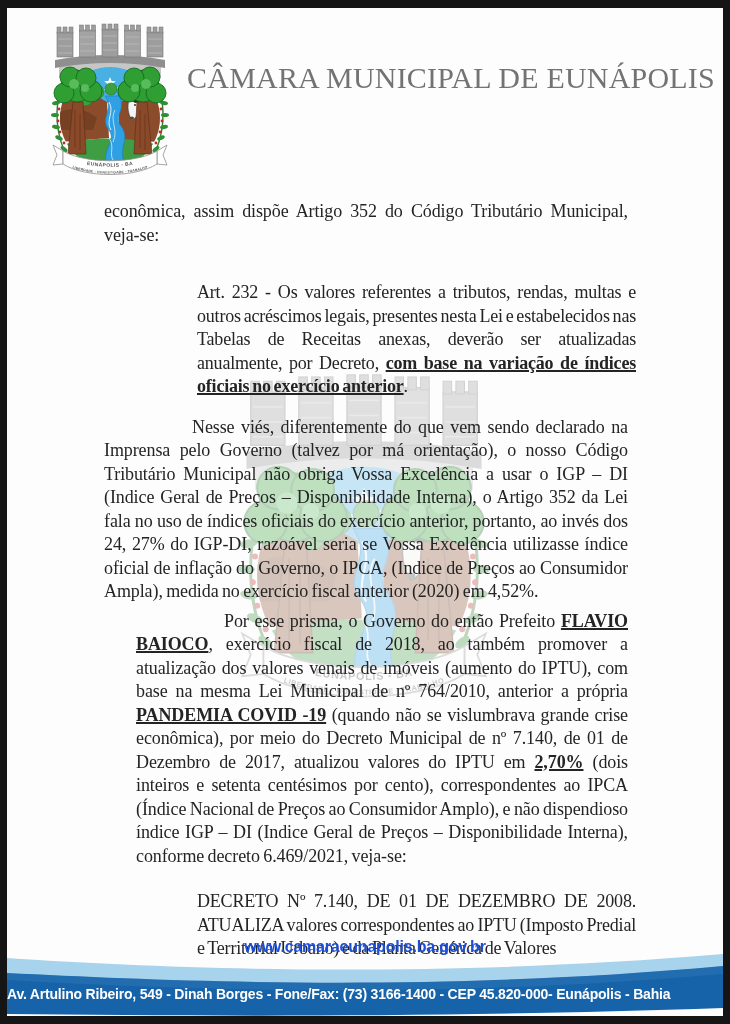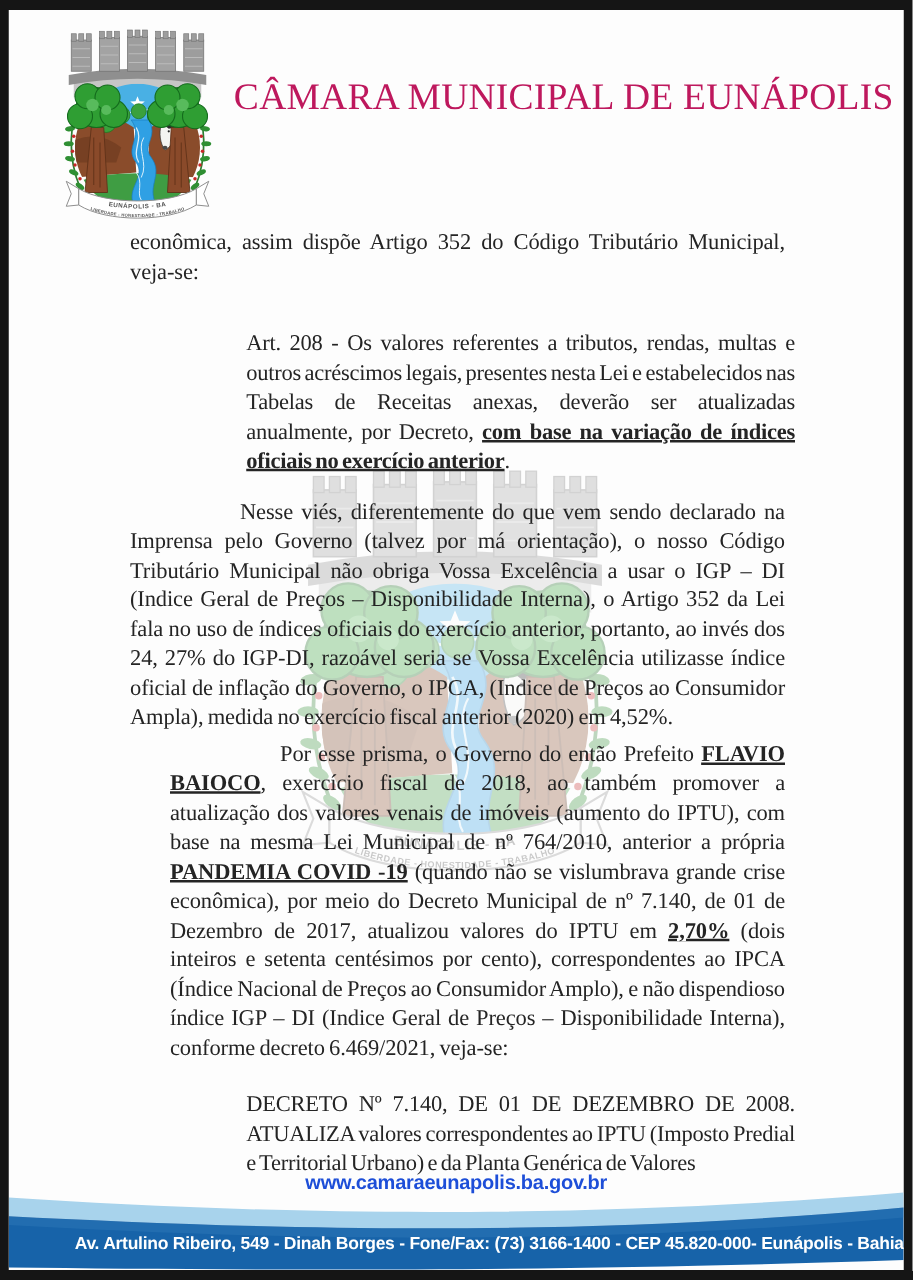--- a/index.html
+++ b/index.html
@@ -12,31 +12,31 @@
     position:absolute;left:7px;top:8px;right:7px;bottom:8px;
     background:#fdfdfd;overflow:hidden;
   }
   
   .emblem{
     position:absolute;left:38px;top:10px;width:130px;height:160px;
   }
   .page-title{
     position:absolute;left:178px;top:44px;width:532px;height:52px;
     display:flex;align-items:center;justify-content:center;
-    font-size:30px;font-weight:normal;color:#be185d;margin:0;
+    font-size:30px;font-weight:normal;color:#737373;margin:0;
     letter-spacing:.2px;white-space:nowrap;
   }
   
   .watermark{
     position:absolute;left:218px;top:354px;width:278px;height:342px;
     opacity:.30;z-index:0;pointer-events:none;
   }
   
   .doc-body{
-    position:absolute;left:97px;top:174px;width:524px;z-index:1;
+    position:absolute;left:97px;top:192px;width:524px;z-index:1;
   }
   .doc-body p{
     margin:0;text-align:justify;color:#242424;
     font-size:18px;line-height:23.5px;
     letter-spacing:-0.1px;word-spacing:-1px;
   }
   .doc-body p.indent{text-indent:88px;}
   .doc-body p.quote{
     margin-left:93px;margin-right:-8px;
     letter-spacing:-0.2px;word-spacing:-1.5px;
@@ -53,23 +53,23 @@
   }
   .site{
     position:absolute;top:4px;left:0;right:0;text-align:center;
     font-family:"Liberation Sans", sans-serif;font-weight:bold;
     font-size:16px;color:#1d4ed8;letter-spacing:-0.2px;
   }
   .swoosh{
     position:absolute;left:0;right:0;bottom:0;width:100%;height:64px;display:block;
   }
   .address{
-    position:absolute;top:52px;left:0;right:0;text-align:right;
+    position:absolute;top:52px;left:0;right:0;text-align:left;
     font-family:"Liberation Sans", sans-serif;font-weight:bold;
-    font-size:14px;color:#ffffff;letter-spacing:-0.2px;white-space:nowrap;padding-left:12px;
+    font-size:14px;color:#ffffff;letter-spacing:-0.2px;white-space:nowrap;
   }
 </style>
 </head>
 <body>
 
 <svg width="0" height="0" style="position:absolute" aria-hidden="true">
   <defs>
     <g id="emblem-art">
 
       <g>
@@ -225,21 +225,21 @@
 
   <div>
     <svg class="emblem" viewBox="0 0 130 160">
       <use href="#emblem-art"></use>
     </svg>
     <h1 class="page-title">CÂMARA MUNICIPAL DE EUNÁPOLIS</h1>
   </div>
 
   <div class="doc-body">
       <p class="body"><span>econômica, assim dispõe Artigo 352 do Código Tributário Municipal, veja-se:</span></p>
-      <p class="quote"><span>Art. 208 - Os valores referentes a tributos, rendas, multas e outros acréscimos legais, presentes nesta Lei e estabelecidos nas Tabelas de Receitas anexas, deverão ser atualizadas anualmente, por Decreto, </span><span class="b u">com base na variação de índices oficiais no exercício anterior</span><span>.</span></p>
+      <p class="quote"><span>Art. 232 - Os valores referentes a tributos, rendas, multas e outros acréscimos legais, presentes nesta Lei e estabelecidos nas Tabelas de Receitas anexas, deverão ser atualizadas anualmente, por Decreto, </span><span class="b u">com base na variação de índices oficiais no exercício anterior</span><span>.</span></p>
       <p class="body indent"><span>Nesse viés, diferentemente do que vem sendo declarado na Imprensa pelo Governo (talvez por má orientação), o nosso Código Tributário Municipal não obriga Vossa Excelência a usar o IGP – DI (Indice Geral de Preços – Disponibilidade Interna), o Artigo 352 da Lei fala no uso de índices oficiais do exercício anterior, portanto, ao invés dos 24, 27% do IGP-DI, razoável seria se Vossa Excelência utilizasse índice oficial de inflação do Governo, o IPCA, (Indice de Preços ao Consumidor Ampla), medida no exercício fiscal anterior (2020) em 4,52%.</span></p>
       <p class="body indent"><span>Por esse prisma, o Governo do então Prefeito </span><span class="b u">FLAVIO BAIOCO</span><span>, exercício fiscal de 2018, ao também promover a atualização dos valores venais de imóveis (aumento do IPTU), com base na mesma Lei Municipal de nº 764/2010, anterior a própria </span><span class="b u">PANDEMIA COVID -19</span><span> (quando não se vislumbrava grande crise econômica), por meio do Decreto Municipal de nº 7.140, de 01 de Dezembro de 2017, atualizou valores do IPTU em </span><span class="b u">2,70%</span><span> (dois inteiros e setenta centésimos por cento), correspondentes ao IPCA (Índice Nacional de Preços ao Consumidor Amplo), e não dispendioso índice IGP – DI (Indice Geral de Preços – Disponibilidade Interna), conforme decreto 6.469/2021, veja-se:</span></p>
       <p class="quote"><span>DECRETO Nº 7.140, DE 01 DE DEZEMBRO DE 2008. ATUALIZA valores correspondentes ao IPTU (Imposto Predial e Territorial Urbano) e da Planta Genérica de Valores</span></p>
     </div>
 
   <div class="footer">
     <div class="site">www.camaraeunapolis.ba.gov.br</div>
     <svg class="swoosh" viewBox="0 0 716 64" preserveAspectRatio="none">
       <path d="M0,6 C180,18 430,26 716,2 L716,14 C430,40 180,30 0,21 Z" fill="#a8d3ec"></path>
       <path d="M0,21 C180,30 430,40 716,14 L716,56 C430,66 180,64 0,62 Z" fill="#1763a9"></path>

